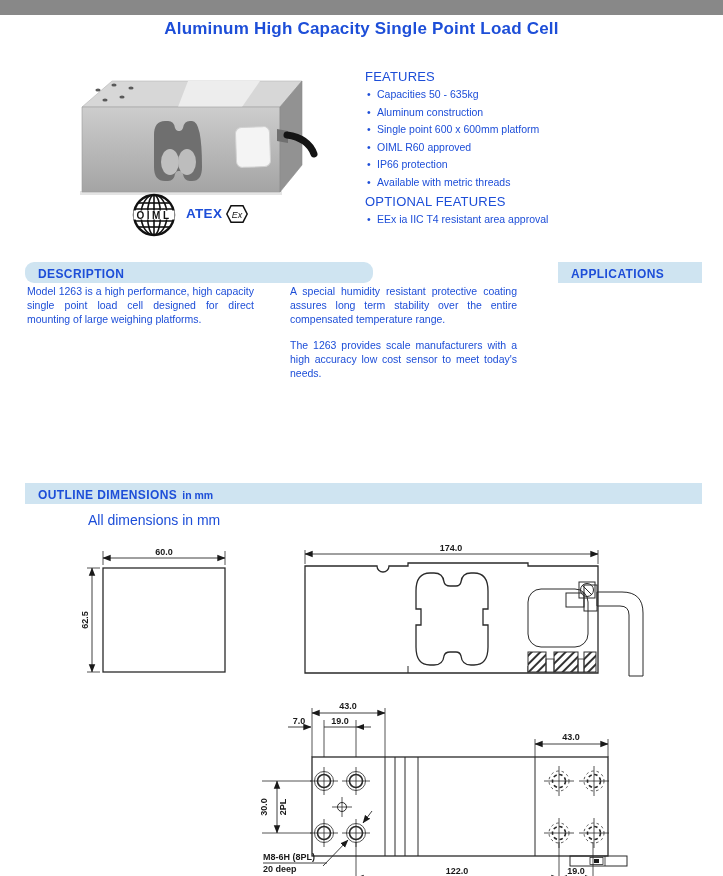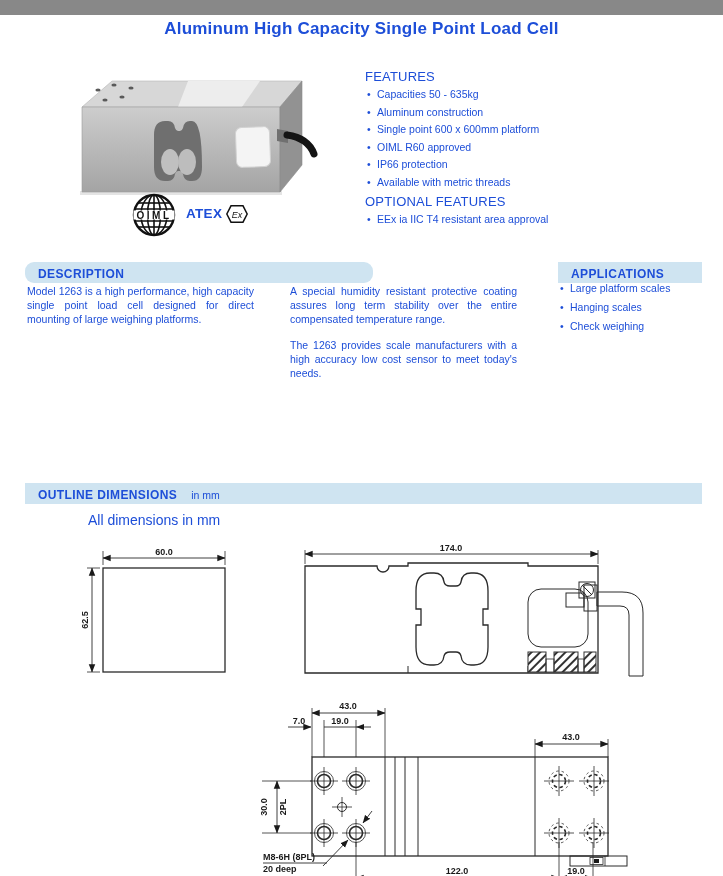--- a/index.html
+++ b/index.html
@@ -16,21 +16,21 @@
   
   .featcol{left:365px;top:54px;width:352px;}
   .h-feat{font-size:13px;font-weight:normal;margin:0 0 5px 0;letter-spacing:.2px;}
   .h-feat.opt{margin-top:6px;}
   ul.blist{list-style:none;margin:0;padding:0;}
   ul.blist li{font-size:10.5px;line-height:11px;margin:0 0 6.5px 0;}
   ul.blist li::before{content:"\2022";display:inline-block;width:10px;margin-left:2px;}
   
   .band{height:21px;line-height:21px;}
   .band .bt{font-size:12px;font-weight:bold;letter-spacing:.4px;padding-left:13px;}
-  .band .bn{font-size:10.5px;font-weight:normal;letter-spacing:0;padding-left:14px;}
+  .band .bn{font-size:10.5px;font-weight:bold;letter-spacing:0;padding-left:5px;}
   .band-desc{left:25px;top:247px;width:348px;}
   .band-apps{left:558px;top:247px;width:144px;}
   .band-outline{left:25px;top:468px;width:677px;}
   
   .dcol{top:269px;width:227px;}
   .dcol p{font-size:10.5px;line-height:14px;text-align:justify;margin:0 0 12px 0;}
   .dcol1{left:27px;}
   .dcol2{left:290px;}
   .appslist{left:558px;top:268px;width:160px;}
   ul.blist.apps li{margin-bottom:8px;}
@@ -122,27 +122,20 @@
     <span class="bt">APPLICATIONS</span>
   </div>
 
   <div class="abs dcol dcol1">
     <p>Model 1263 is a high performance, high capacity single point load cell designed for direct mounting of large weighing platforms.</p>
   </div>
   <div class="abs dcol dcol2">
     <p>A special humidity resistant protective coating assures long term stability over the entire compensated temperature range.</p>
     <p>The 1263 provides scale manufacturers with a high accuracy low cost sensor to meet today's needs.</p>
   </div>
-  <div class="abs appslist">
-    <ul class="blist apps">
-      <li>Large platform scales</li>
-      <li>Hanging scales</li>
-      <li>Check weighing</li>
-    </ul>
-  </div>
 
   <div class="abs band band-outline" style="background-color: rgb(207, 228, 241);">
     <span class="bt">OUTLINE DIMENSIONS</span><span class="bn">in mm</span>
   </div>
 
   <div class="abs alldims">All dimensions in mm</div>
 
   <svg class="abs" style="left:80px;top:528px;" width="155" height="140" viewBox="0 0 155 140">
     <defs>
       <marker id="arrE" viewBox="0 0 10 10" refX="9.5" refY="5" markerWidth="9" markerHeight="9" orient="auto-start-reverse">

